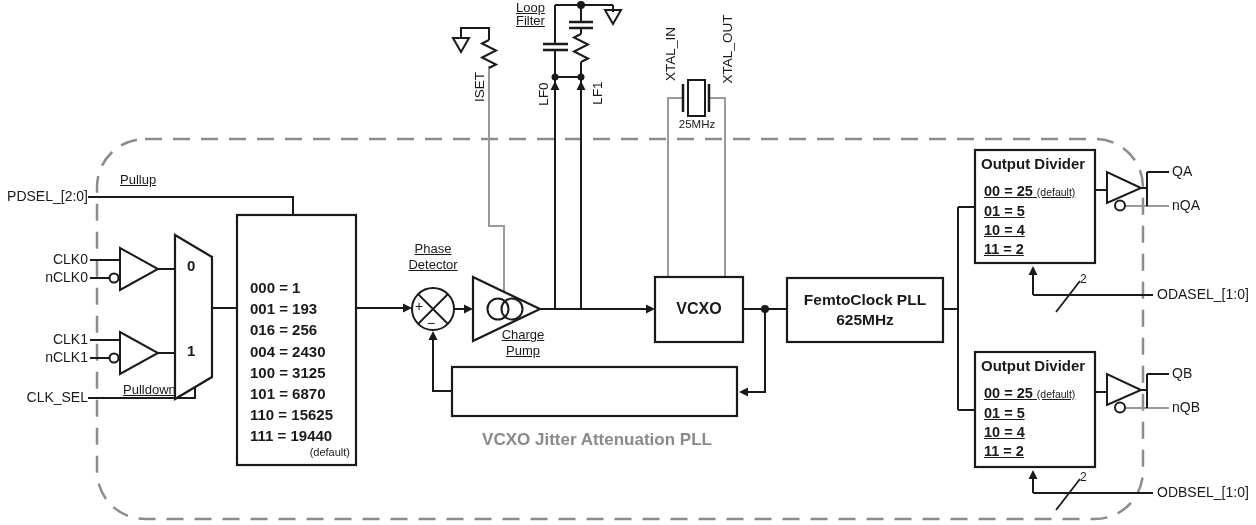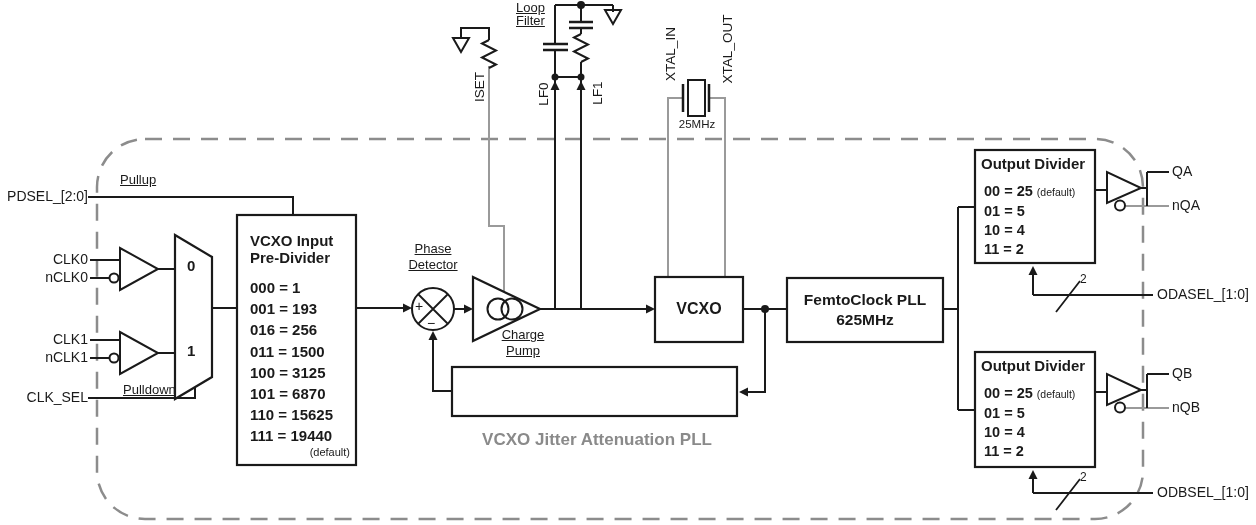--- a/index.html
+++ b/index.html
@@ -10,21 +10,21 @@
   #linework{position:absolute;left:0;top:0;}
   .lbl{position:absolute;font-size:14px;white-space:nowrap;line-height:15px;}
   .rlbl{position:absolute;left:2px;width:86px;text-align:right;font-size:14px;white-space:nowrap;line-height:15px;}
   .vlbl{position:absolute;font-size:13.5px;white-space:nowrap;transform:translate(-50%,-50%) rotate(-90deg);}
   .small{font-size:13px;text-decoration:underline;}
   .tiny{font-size:11px;}
   .b{font-weight:bold;}
   .ctr{text-align:center;}
   .boxtitle{position:absolute;font-weight:bold;font-size:15px;white-space:nowrap;line-height:16.5px;}
   .divrow{font-weight:bold;font-size:15px;white-space:nowrap;}
-  .odrow{font-weight:bold;font-size:14.5px;white-space:nowrap;line-height:19px;}
+  .odrow{font-weight:bold;font-size:14.5px;white-space:nowrap;line-height:19px;text-decoration:underline;}
   .defnote{font-weight:normal;font-size:10.5px;}
   .caption{position:absolute;font-weight:bold;font-size:17px;color:#8a8a8a;white-space:nowrap;}
   .buslbl{position:absolute;font-size:12px;}
 </style>
 </head>
 <body>
 
 <div id="canvas">
 
   <svg id="linework" width="1256" height="525" viewBox="0 0 1256 525">
@@ -117,29 +117,25 @@
   <div class="lbl small" style="left:516px;top:1px;line-height:13px">
     <div>Loop</div>
     <div>Filter</div>
   </div>
   <div class="vlbl" style="left:543px;top:94px">LF0</div>
   <div class="vlbl" style="left:597px;top:93px">LF1</div>
   <div class="vlbl" style="left:670px;top:54px">XTAL_IN</div>
   <div class="vlbl" style="left:727px;top:49px">XTAL_OUT</div>
   <div class="lbl ctr" style="left:672px;top:117px;width:50px;font-size:11.5px">25MHz</div>
 
-  <div class="boxtitle" style="left:250px;top:233px">
-    <div>VCXO Input</div>
-    <div>Pre-Divider</div>
-  </div>
   <div style="position:absolute;left:250px;top:277px;line-height:21.2px">
     <div class="divrow">000 = 1</div>
     <div class="divrow">001 = 193</div>
     <div class="divrow">016 = 256</div>
-    <div class="divrow">011 = 1500</div>
+    <div class="divrow">004 = 2430</div>
     <div class="divrow">100 = 3125</div>
     <div class="divrow">101 = 6870</div>
     <div class="divrow">110 = 15625</div>
     <div class="divrow">111 = 19440</div>
   </div>
   <div class="lbl tiny" style="left:237px;top:445px;width:113px;text-align:right">(default)</div>
 
   <div class="lbl small ctr" style="left:393px;top:241px;width:80px;line-height:15.5px">
     <div>Phase</div>
     <div>Detector</div>

